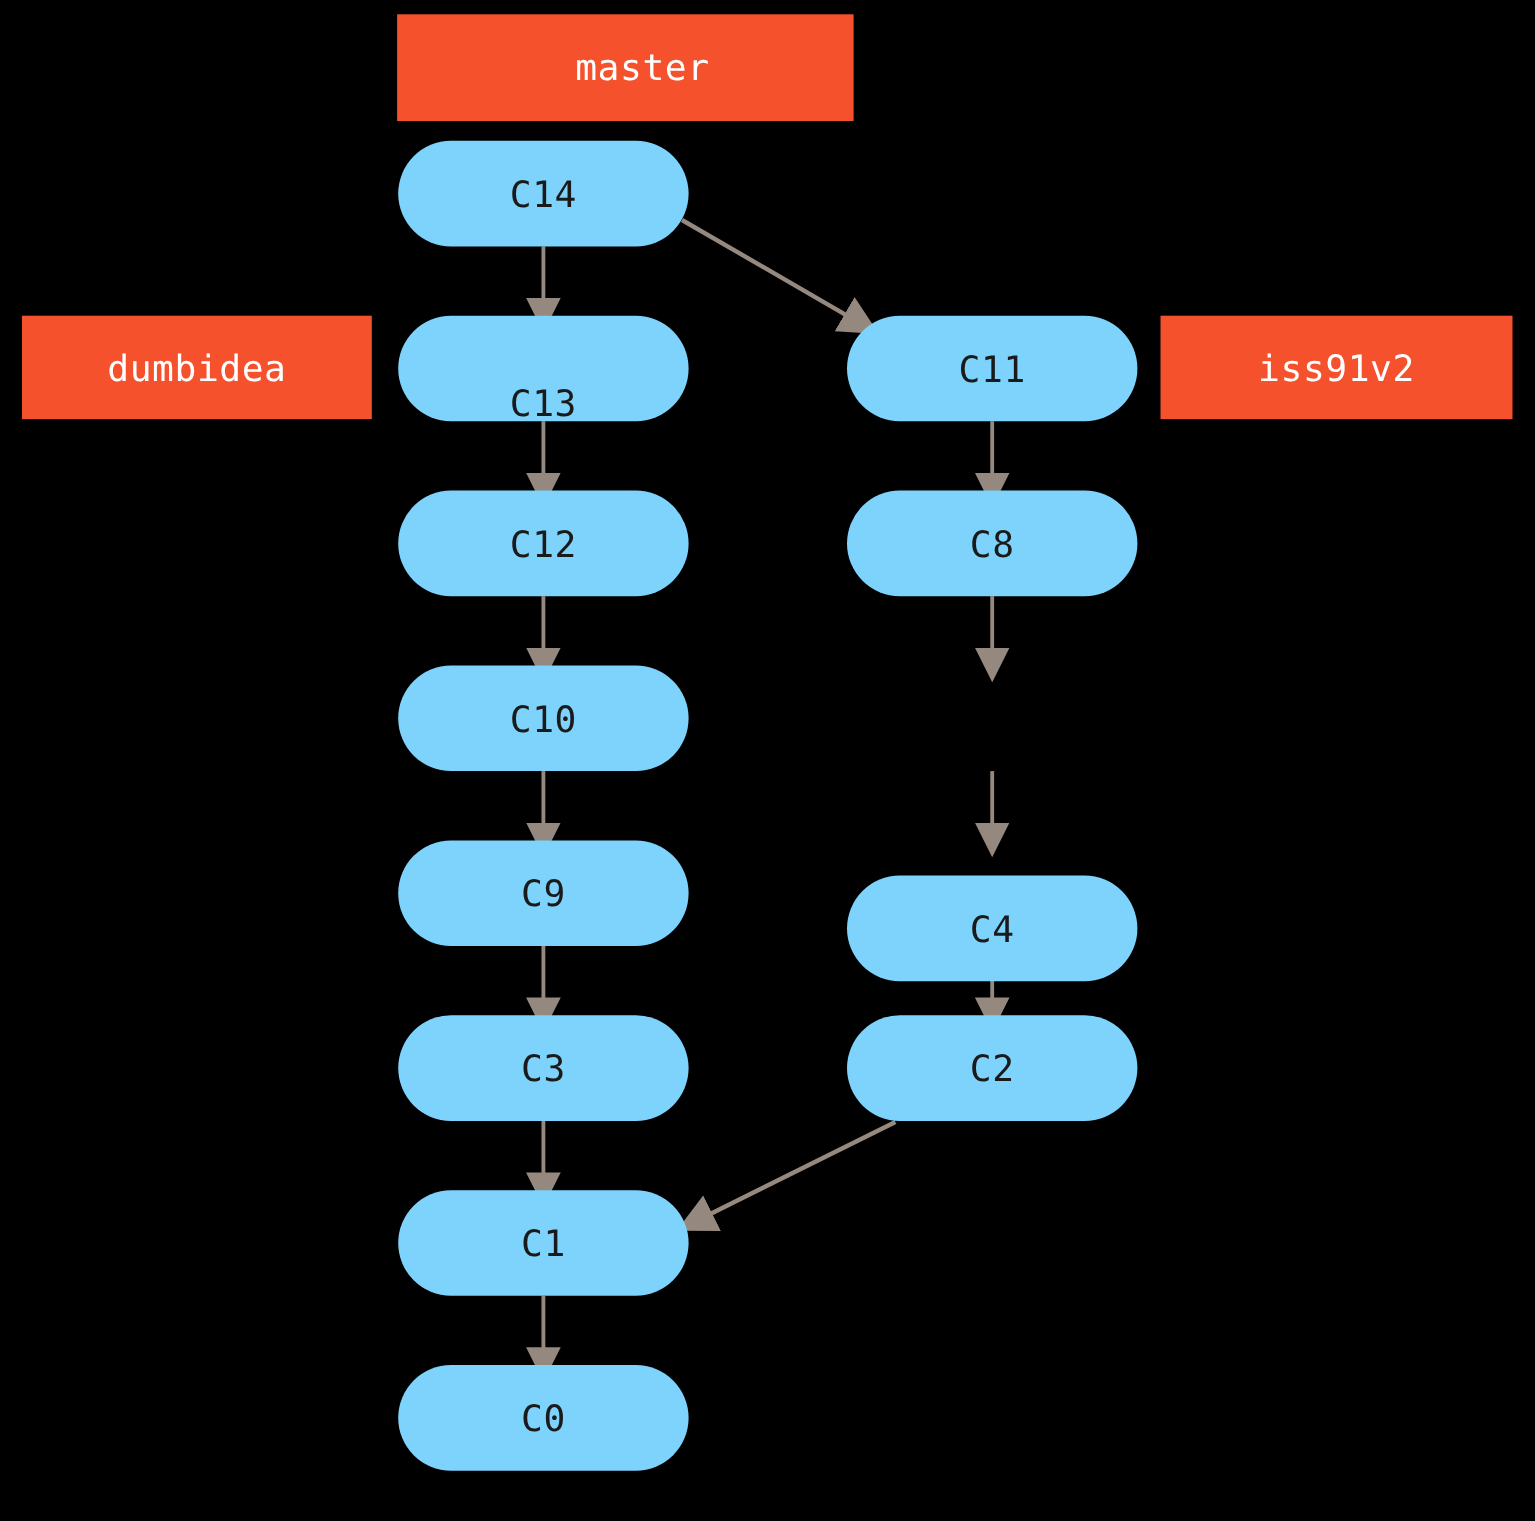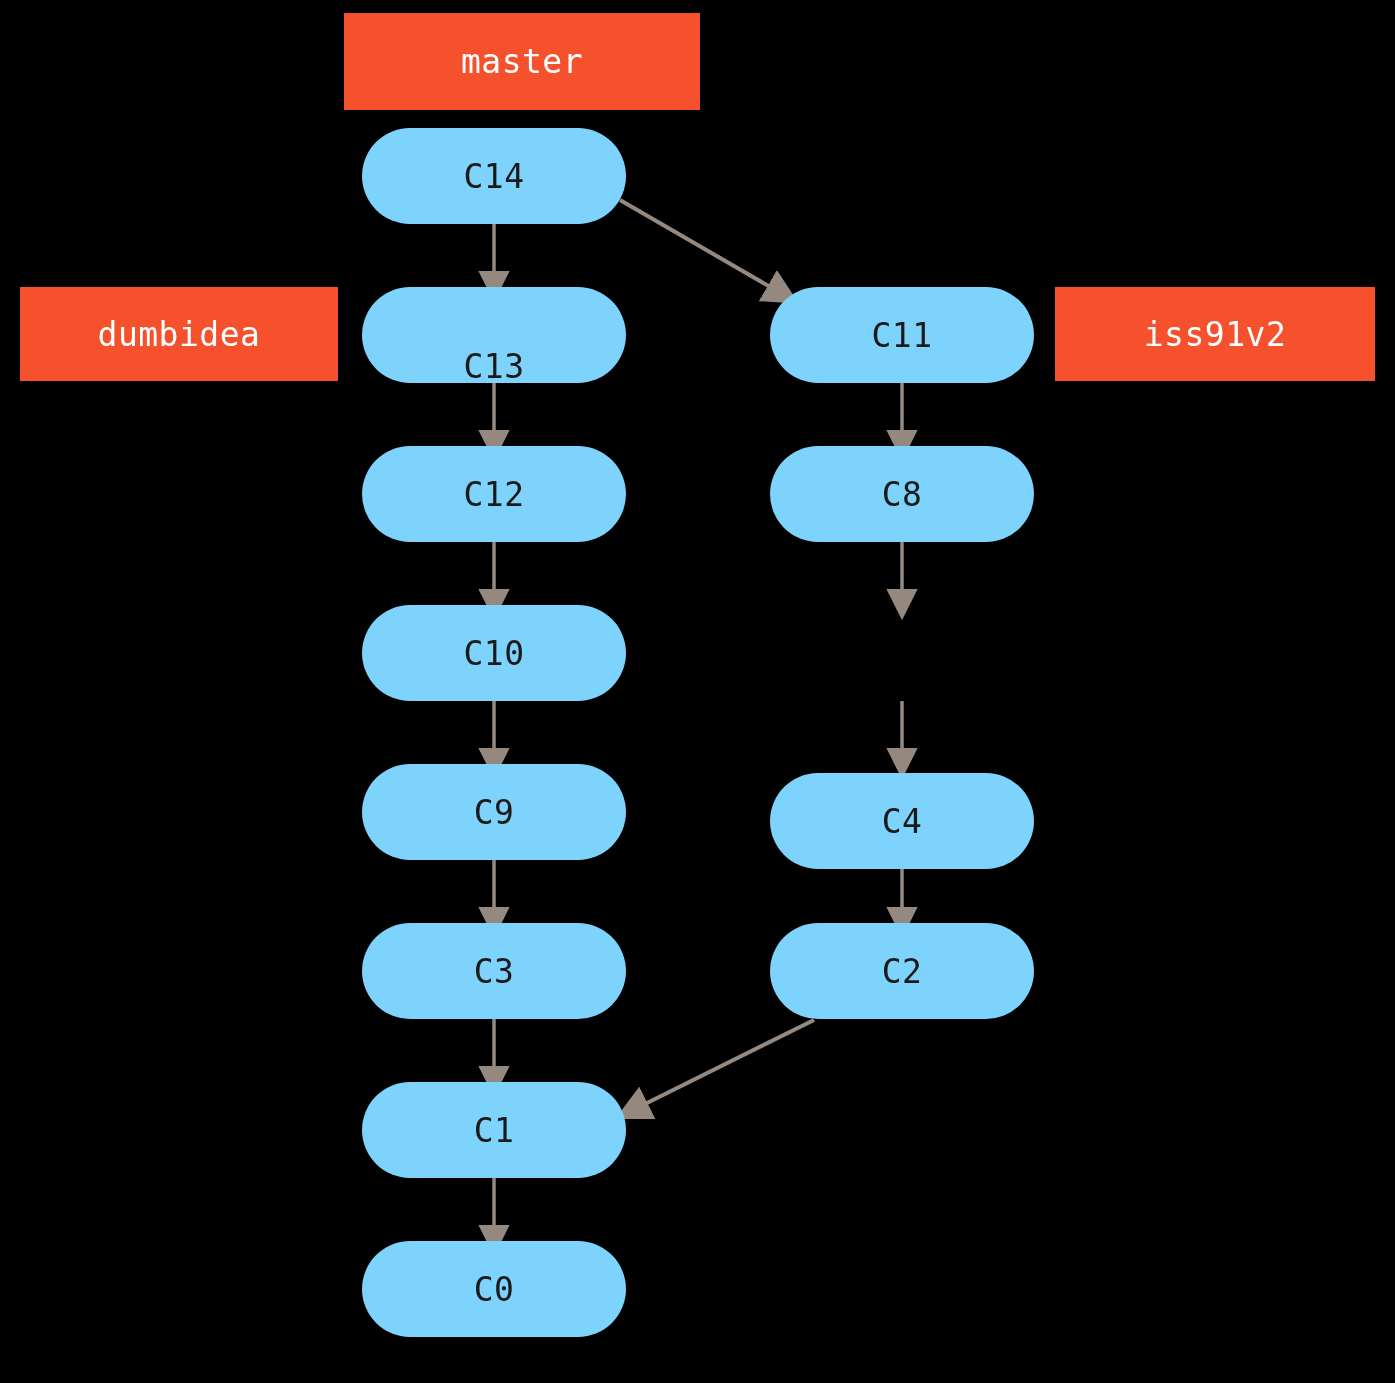--- a/index.html
+++ b/index.html
@@ -74,21 +74,21 @@
 
     <line x1="902" y1="383" x2="902" y2="434" stroke="#95897F" stroke-width="3.5" marker-end="url(#arrowhead)"></line>
     <line x1="902" y1="542" x2="902" y2="593" stroke="#95897F" stroke-width="3.5" marker-end="url(#arrowhead)"></line>
     <line x1="902" y1="701" x2="902" y2="752" stroke="#95897F" stroke-width="3.5" marker-end="url(#arrowhead)"></line>
     <line x1="902" y1="860" x2="902" y2="911" stroke="#95897F" stroke-width="3.5" marker-end="url(#arrowhead)"></line>
 
     <line x1="620" y1="200" x2="772" y2="288" stroke="#95897F" stroke-width="4" marker-end="url(#arrowhead)"></line>
     <line x1="814" y1="1020" x2="643" y2="1105" stroke="#95897F" stroke-width="4" marker-end="url(#arrowhead)"></line>
   </svg>
 
-  <div class="branch-label" style="left:344px; top:13px; width:356px; height:97px;">
+  <div class="branch-label" style="left:361px; top:13px; width:384px; height:97px;padding-left:31px;">
     <span>master</span>
   </div>
 
   <div class="branch-label" style="left:20px; top:287px; width:318px;text-align:right;">
     <span>dumbidea</span>
   </div>
 
   <div class="branch-label" style="left:1055px; top:287px; width:320px;">
     <span>iss91v2</span>
   </div>
@@ -117,20 +117,20 @@
   <div class="commit-node col-left" style="top:1241px;">
     <span>C0</span>
   </div>
 
   <div class="commit-node col-right" style="top:287px;">
     <span>C11</span>
   </div>
   <div class="commit-node col-right" style="top:446px;">
     <span>C8</span>
   </div>
-  <div class="commit-node col-right" style="top:773px;">
+  <div class="commit-node col-right" style="top:796px;">
     <span>C4</span>
   </div>
   <div class="commit-node col-right" style="top:923px;">
     <span>C2</span>
   </div>
 
 </div>
 
 </body></html>

